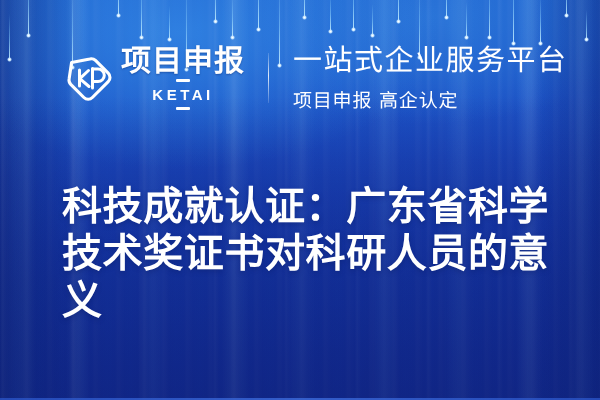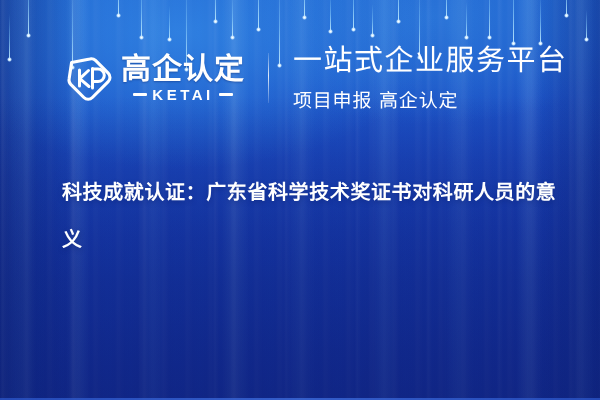--- a/index.html
+++ b/index.html
@@ -135,21 +135,21 @@
   .logo-cn{
     color:#ffffff;font-size:30px;line-height:30px;font-weight:700;
     letter-spacing:1px;white-space:nowrap;
     font-family:"DejaVu Sans","Liberation Sans",sans-serif;
     text-shadow:0 1px 2px rgba(6,24,86,.35);
   }
   .logo-en{
     margin-top:3px;
     display:flex;align-items:center;justify-content:center;gap:5px;
     color:#ffffff;font-size:15px;line-height:15px;font-weight:700;
-    letter-spacing:3.5px;white-space:nowrap;
+    letter-spacing:3.5px;white-space:nowrap;flex-direction:column;
   }
   .logo-en .dash{
     display:block;width:14px;height:3px;background:#ffffff;border-radius:1px;
   }
   .logo-en .en-txt{transform:translateY(0);}
 
   .divider{
     width:1px;height:50px;margin-left:23px;
     background:linear-gradient(180deg, rgba(255,255,255,.15), rgba(255,255,255,.85) 45%, rgba(255,255,255,.15));
   }
@@ -166,21 +166,21 @@
     color:#ffffff;font-size:19px;line-height:24px;font-weight:400;
     letter-spacing:.8px;white-space:nowrap;margin-top:11px;
     font-family:"DejaVu Sans","Liberation Sans",sans-serif;
   }
 
   
   .title{
     position:absolute;left:62px;top:156px;width:500px;
     color:#ffffff;
     font-family:"DejaVu Sans","Liberation Sans",sans-serif;
-    font-size:20px;line-height:47px;font-weight:700;letter-spacing:.6px;
+    font-size:40px;line-height:47px;font-weight:700;letter-spacing:.6px;
     text-shadow:0 2px 5px rgba(8,26,92,.35);
   }
 </style>
 </head>
 <body>
 
 <div class="stage">
 
   <div class="bg-base"></div>
   <div class="bg-edges"></div>
@@ -301,21 +301,21 @@
             <path d="M26.5 17.5 L17.8 25.6 L27 33.5"></path>
           </g>
           <g fill="none" stroke="#ffffff" stroke-width="3" stroke-linecap="round" stroke-linejoin="round">
             <path d="M30.5 15.5 L30.5 35"></path>
             <path d="M30.5 16 L36 16 A6.3 6.3 0 0 1 36 28.6 L30.5 28.6"></path>
           </g>
         </svg>
       </div>
 
       <div class="logo-words">
-        <div class="logo-cn">高企认定</div>
+        <div class="logo-cn">项目申报</div>
         <div class="logo-en">
           <span class="dash"></span>
           <span class="en-txt">KETAI</span>
           <span class="dash"></span>
         </div>
       </div>
     </div>
 
     <div class="divider"></div>
 

